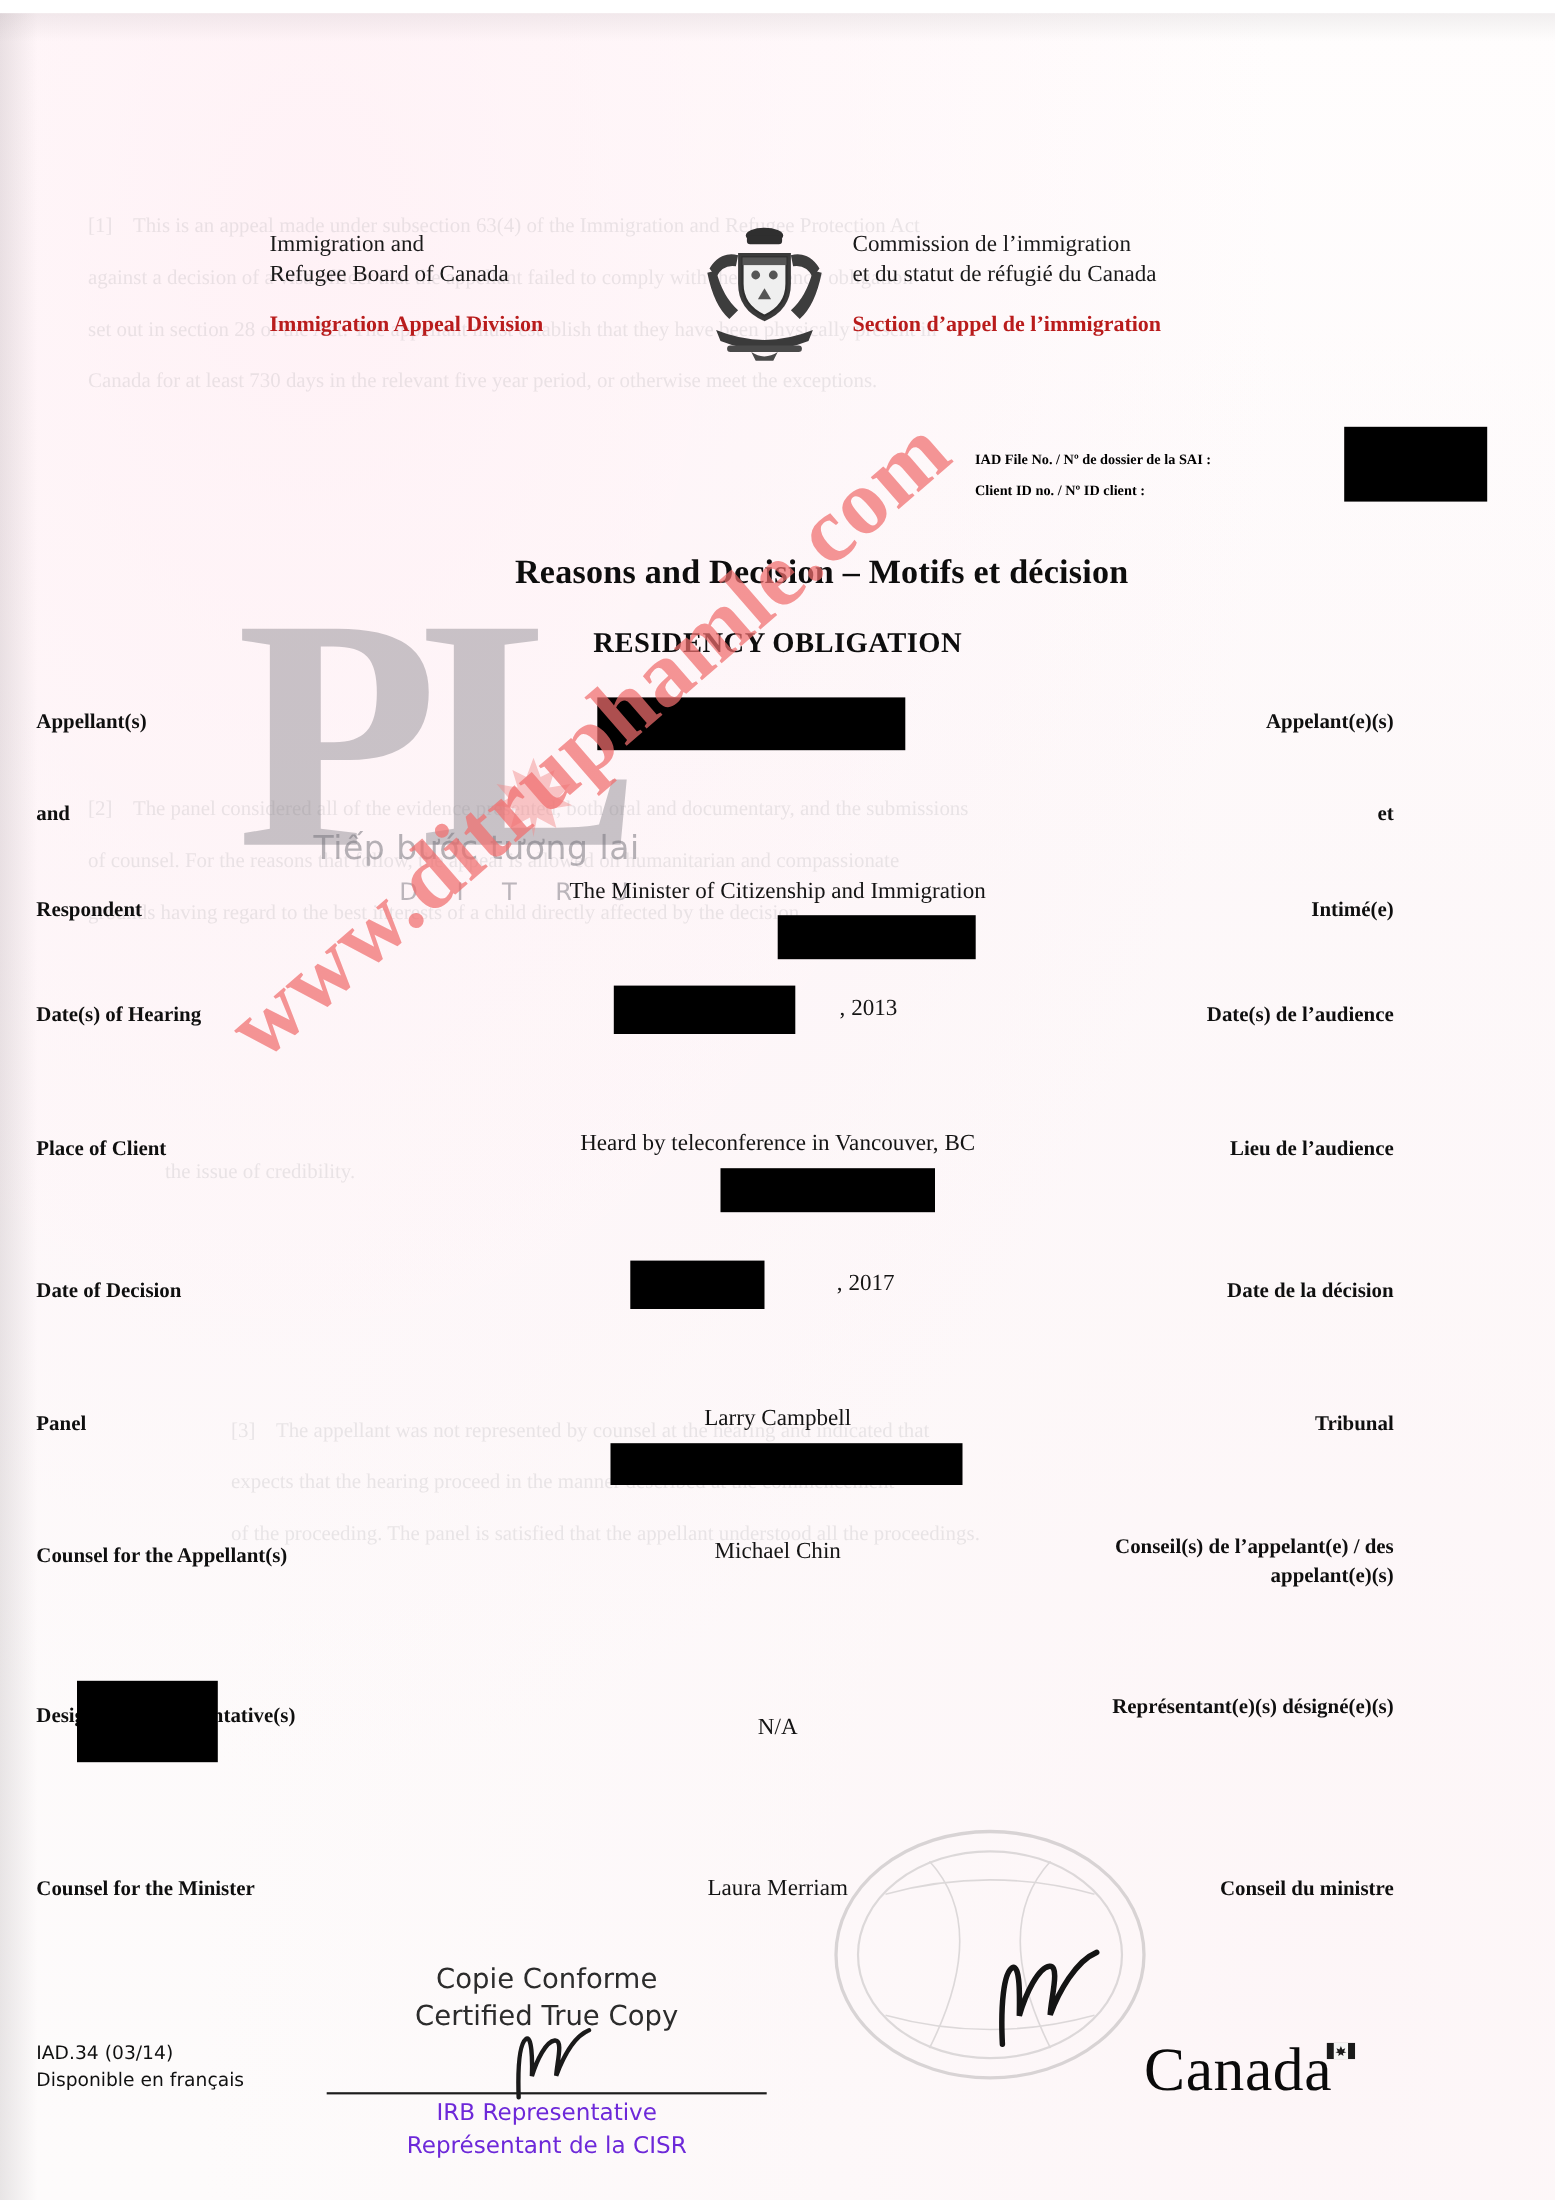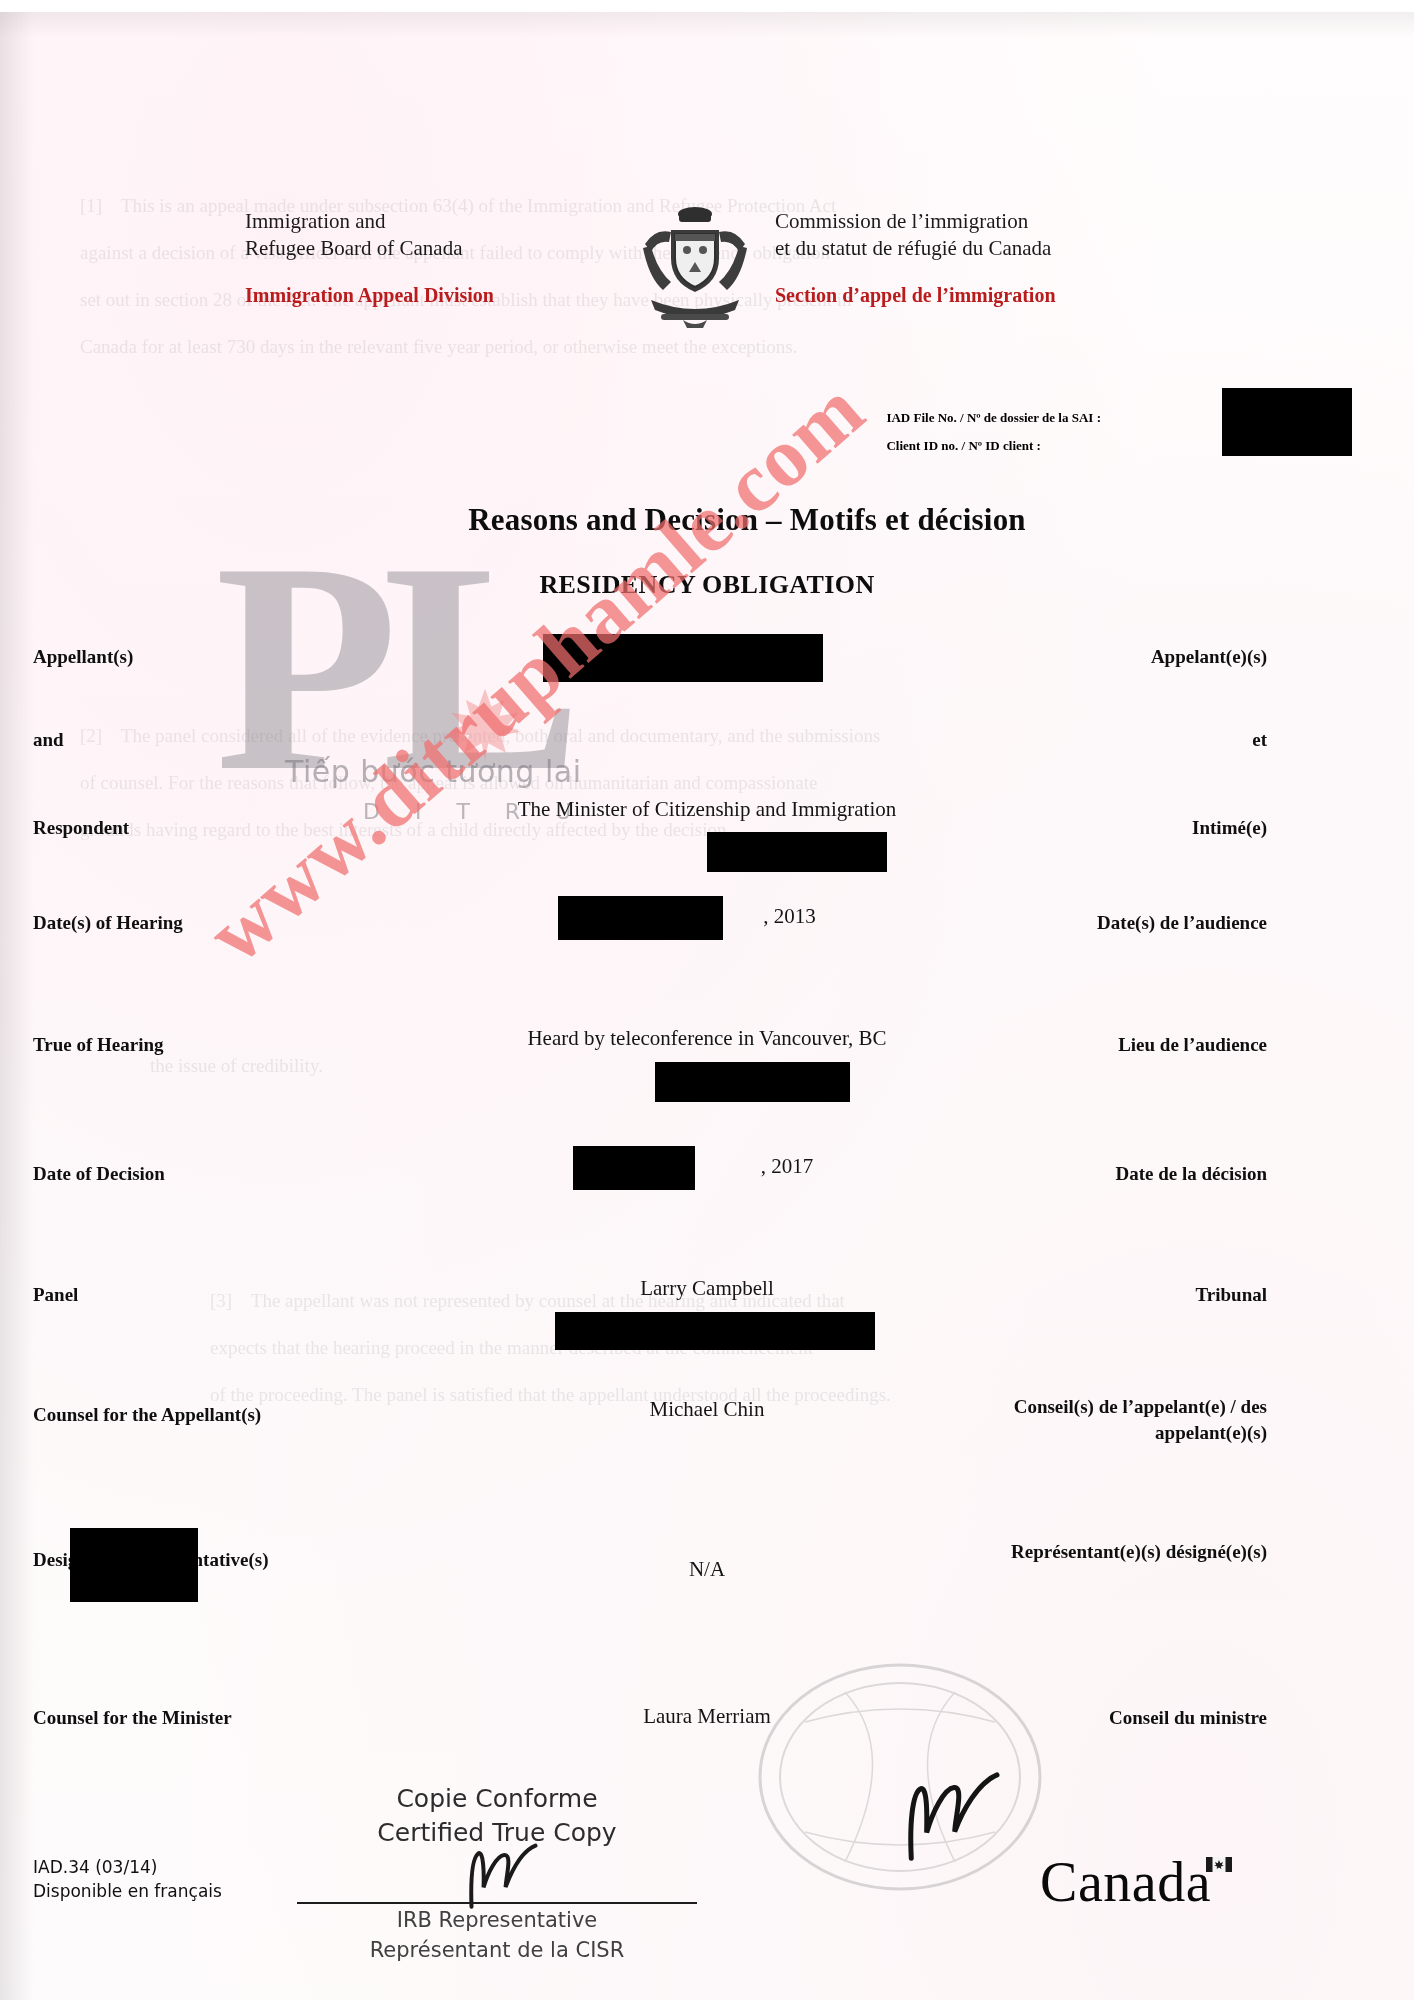--- a/index.html
+++ b/index.html
@@ -262,21 +262,21 @@
     border-bottom: 2px solid #1d1d1d;
   }
   .ctc-sub {
     position: absolute;
     left: 297px;
     top: 1893px;
     width: 400px;
     text-align: center;
     font-family: "DejaVu Sans", sans-serif;
     font-size: 21px;
-    color: #404040;
+    color: #6d28d9;
     line-height: 30px;
   }
   .canada-wordmark {
     position: absolute;
     right: 103px;
     top: 1838px;
     font-family: "Liberation Serif", serif;
     font-size: 56px;
     color: #0a0a0a;
     letter-spacing: 0.5px;
@@ -417,21 +417,21 @@
   <div class="field-center" style="top:783px;">The Minister of Citizenship and Immigration</div>
   <div class="bar" style="left:707px; top:820px; width:180px; height:40px;"></div>
 
   <div class="field-left" style="top:898px;">Date(s) of Hearing</div>
   <div class="field-right" style="top:898px;">Date(s) de l’audience</div>
   <div class="field-center" style="top:890px;">
     <span style="display:inline-block; width:165px;"></span><span>, 2013</span>
   </div>
   <div class="bar" style="left:558px; top:884px; width:165px; height:44px;"></div>
 
-  <div class="field-left" style="top:1020px;">True of Hearing</div>
+  <div class="field-left" style="top:1020px;">Place of Client</div>
   <div class="field-right" style="top:1020px;">Lieu de l’audience</div>
   <div class="field-center" style="top:1012px;">Heard by teleconference in Vancouver, BC</div>
   <div class="bar" style="left:655px; top:1050px; width:195px; height:40px;"></div>
 
   <div class="field-left" style="top:1149px;">Date of Decision</div>
   <div class="field-right" style="top:1149px;">Date de la décision</div>
   <div class="field-center" style="top:1140px;">
     <span style="display:inline-block; width:160px;"></span><span>, 2017</span>
   </div>
   <div class="bar" style="left:573px; top:1134px; width:122px; height:44px;"></div>

